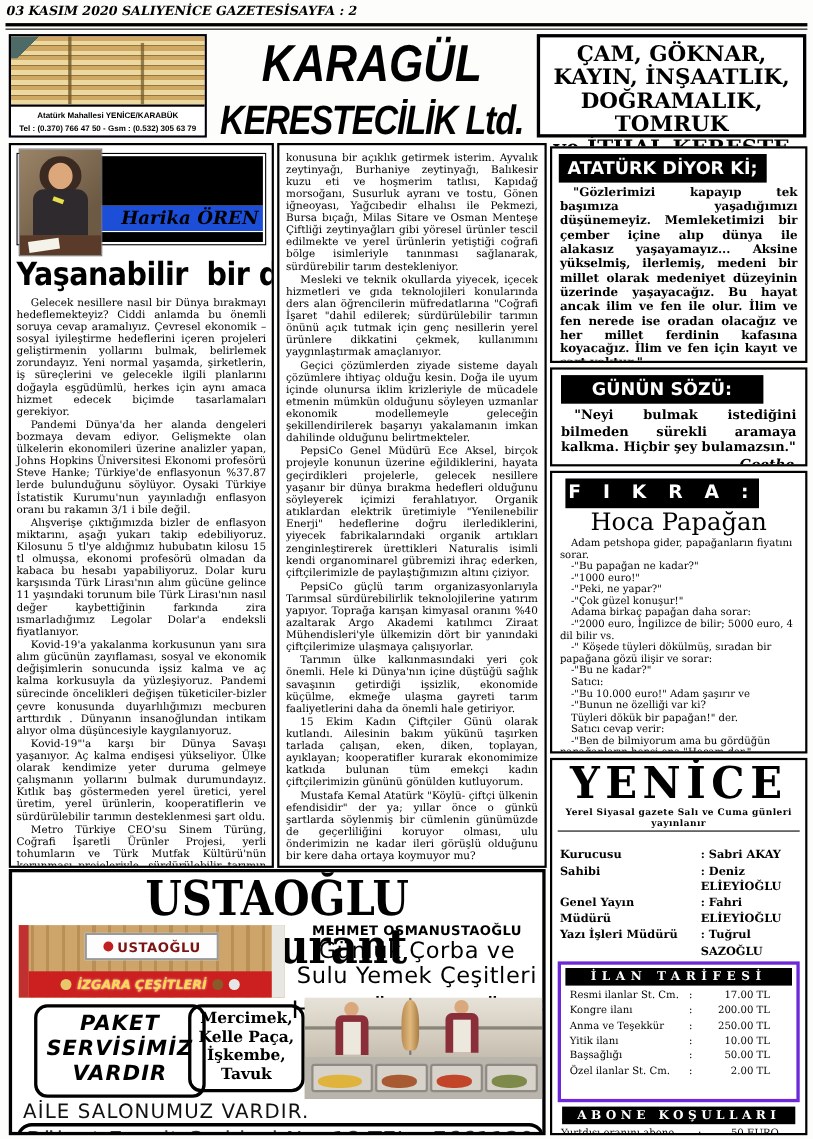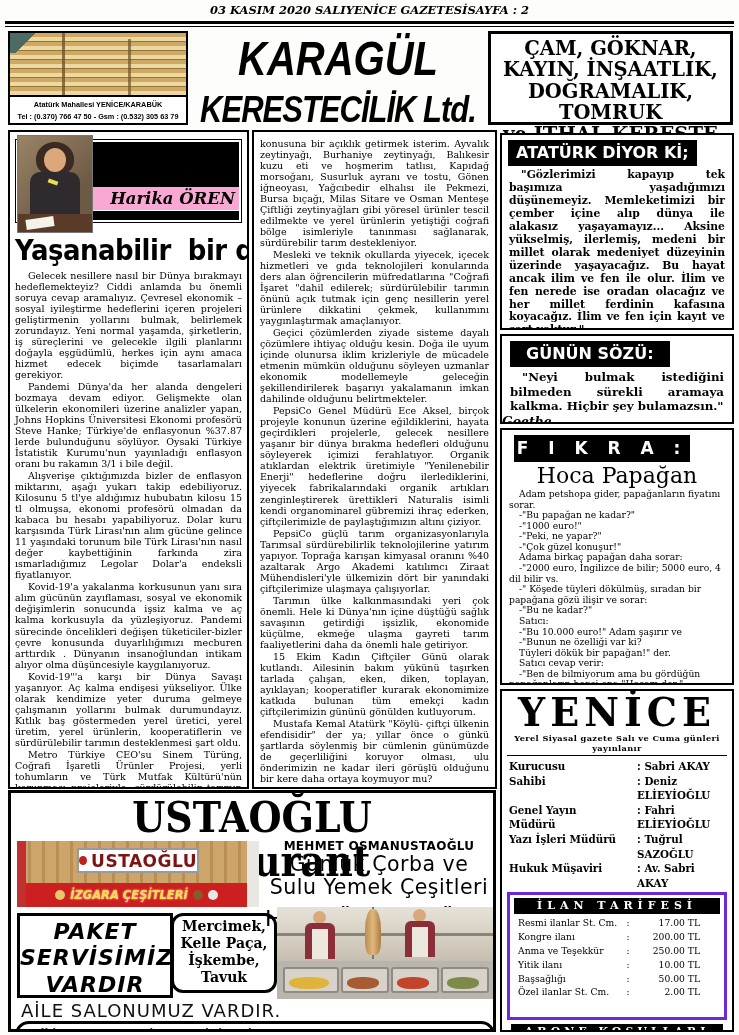--- a/index.html
+++ b/index.html
@@ -1,21 +1,21 @@
 <!DOCTYPE html>
 <html><head>
 <meta charset="utf-8">
 <style>
   html,body{margin:0;padding:0;}
   body{width:739px;height:1035px;position:relative;background:#fdfdfb;color:#000;
        font-family:"DejaVu Serif",serif;overflow:hidden;}
   .abs{position:absolute;box-sizing:border-box;}
 
   
-  .page-header{left:6px;right:6px;top:3px;display:flex;justify-content:center;
+  .page-header{left:6px;right:6px;top:3px;display:flex;justify-content:flex-start;
     font-weight:bold;font-style:italic;font-size:11.5px;}
   .rule-thick{left:5px;right:5px;top:21px;height:2.5px;background:#000;}
   .rule-thin{left:5px;right:5px;top:26px;height:1px;background:#000;}
 
   
   .ad-banner{left:8px;top:31px;width:725px;height:94px;display:flex;}
   .karagul-left{width:180px;height:94px;border:2px solid #000;box-sizing:border-box;
     background:#c4b5fd;display:flex;flex-direction:column;}
   .timber-photo{flex:1;position:relative;overflow:hidden;
     background:repeating-linear-gradient(0deg,#ecd9a2 0 4px,#cfa863 4px 8px,#96763a 8px 9px);}
@@ -40,21 +40,21 @@
     background:#fff;padding:6px 6px;overflow:hidden;}
   .body-text p{margin:0 0 1px;text-align:justify;font-size:9.5px;line-height:1.16;text-indent:13px;}
   .no-indent{text-indent:0 !important;}
 
   
   .author-block{position:relative;height:96px;margin-bottom:4px;}
   .author-banner{position:absolute;left:0;top:4px;right:0;bottom:8px;border:1.5px solid #000;
     padding:2px;display:flex;flex-direction:column;background:#fff;}
   .banner-black-top{flex:1;background:#000;}
   .banner-name{height:23px;display:flex;align-items:center;justify-content:flex-end;
-    font-weight:bold;font-style:italic;font-size:16.5px;padding-right:4px;background:#f9a8d4;}
+    font-weight:bold;font-style:italic;font-size:16.5px;padding-right:4px;background:#1d4ed8;}
   .banner-black-bottom{height:9px;background:#000;margin-top:1px;}
   .author-photo{position:absolute;left:2px;top:0;width:74px;height:96px;z-index:2;
     border:1px solid #777;background:linear-gradient(135deg,#9a8468,#6d5a44 70%);overflow:hidden;}
   .ap-hair{position:absolute;left:18px;top:6px;width:38px;height:34px;border-radius:50% 50% 45% 45%;background:#3a2a22;}
   .ap-face{position:absolute;left:26px;top:12px;width:22px;height:24px;border-radius:50%;background:#dca87b;}
   .ap-body{position:absolute;left:12px;top:36px;width:50px;height:42px;border-radius:10px 10px 0 0;background:#2e2a2e;}
   .ap-desk{position:absolute;left:0;bottom:0;width:100%;height:18px;background:#5a3a28;}
   .ap-paper{position:absolute;left:8px;bottom:4px;width:28px;height:10px;background:#f5f2ea;transform:rotate(-8deg);}
   .ap-pen{position:absolute;left:30px;top:44px;width:10px;height:4px;background:#e7e04a;transform:rotate(20deg);}
 
@@ -66,33 +66,33 @@
   .rbox{left:500px;width:234px;border:2px solid #000;background:#fff;overflow:hidden;}
   .box-ataturk{top:133px;height:197px;}
   .box-gunun{top:334px;height:90px;}
   .box-fikra{top:428px;height:257px;}
   .box-yenice{top:689px;height:343px;display:flex;flex-direction:column;}
 
   .black-bar{background:#000;color:#fff;font-family:"DejaVu Sans",sans-serif;font-weight:bold;}
   .ataturk-header{display:inline-block;font-size:16px;padding:3px 8px 4px;margin:5px 0 3px 6px;}
   .quote-body{font-weight:bold;font-size:10.8px;line-height:1.2;text-align:justify;
     padding:0 7px;text-indent:12px;margin:0;}
-  .gunun-header{display:inline-block;font-size:16px;padding:3px 16px 4px;margin:5px 0 3px 8px;}
+  .gunun-header{display:inline-block;font-size:16px;padding:3px 28px 4px;margin:5px 0 3px 8px;}
   .gunun-body{font-weight:bold;font-size:11.8px;line-height:1.25;text-align:justify;padding:0 8px;text-indent:12px;margin:0;}
-  .gunun-attr{font-style:italic;font-weight:bold;font-size:12.5px;padding-right:10px;margin:0;}
+  .gunun-attr{text-align:right;font-style:italic;font-weight:bold;font-size:12.5px;padding-right:10px;margin:0;}
 
   .fikra-header{font-size:17px;letter-spacing:7px;text-align:center;padding:3px 0 4px;margin:5px 42px 1px 12px;}
   .fikra-title{text-align:center;font-size:22px;font-weight:normal;margin:0 0 1px;}
   .fikra-lines p{margin:0;font-size:9.2px;line-height:1.15;text-indent:10px;padding:0 7px;}
 
   
   .yenice-title{text-align:center;font-weight:bold;font-size:38px;line-height:1.0;
     letter-spacing:5px;margin-top:1px;transform:scaleY(1.05);transform-origin:top;}
   .yenice-subtitle{text-align:center;font-weight:bold;font-size:8.2px;letter-spacing:0.4px;
-    border-bottom:1px solid #000;padding:3px 0 2px;margin:0 5px 3px;}
+    border-bottom:1px solid #000;padding:3px 0 2px;margin:0 5px 14px;}
   .staff-row{display:flex;font-weight:bold;font-size:10.3px;line-height:1.42;padding:0 7px;gap:20px;}
   .staff-label{width:108px;}
   .staff-value{flex:1;}
   .ilan-box{border:3px solid #6d28d9;margin:2px 5px 2px;padding-bottom:18px;}
   .ilan-header{font-family:"DejaVu Serif",serif;font-weight:bold;text-align:center;
     font-size:11px;letter-spacing:5px;padding:1px 0 2px;margin:3px 4px 2px;}
   .ilan-row{display:flex;font-size:9.2px;line-height:1.5;padding:0 8px;}
   .ilan-label{flex:1;}
   .ilan-colon{width:20px;text-align:center;}
   .ilan-price{width:62px;text-align:right;padding-right:16px;}
@@ -105,35 +105,35 @@
   .ustaoglu{left:8px;top:790px;width:488px;height:242px;border:3px solid #000;background:#fff;overflow:hidden;}
   .usta-title{text-align:center;font-weight:bold;font-size:38px;line-height:1.0;
     letter-spacing:0px;margin-top:2px;transform:scaleY(1.15);transform-origin:top;}
   .storefront{position:absolute;left:6px;top:48px;width:242px;height:66px;overflow:hidden;
     background:repeating-linear-gradient(90deg,#cda56b 0 11px,#b98f55 11px 14px);}
   .sf-redstrip{position:absolute;left:0;top:0;width:9px;height:100%;background:#c03030;}
   .sf-whitecol{position:absolute;right:0;top:0;width:12px;height:100%;background:#e9e7e2;}
   .sf-sign{position:absolute;left:60px;top:7px;width:118px;height:21px;background:#fdfdfd;
     border:2px solid #9a9a9a;display:flex;align-items:center;justify-content:center;gap:4px;}
   .sf-chef{width:9px;height:9px;border-radius:50%;background:#c02020;}
-  .sf-sign-text{font-family:"DejaVu Sans",sans-serif;font-weight:bold;font-size:17px;color:#7c1414;letter-spacing:0.5px;}
+  .sf-sign-text{font-family:"DejaVu Sans",sans-serif;font-weight:bold;font-size:12px;color:#7c1414;letter-spacing:0.5px;}
   .sf-banner{position:absolute;left:9px;right:12px;bottom:0;height:24px;background:#cc2020;
     display:flex;align-items:center;justify-content:center;gap:5px;}
   .sf-banner-text{font-family:"DejaVu Sans",sans-serif;font-weight:bold;font-style:italic;
     font-size:11.5px;color:#ffd94a;text-shadow:0 0 2px #fff;}
   .sf-dot{width:10px;height:10px;border-radius:50%;}
   .sf-dot.d1{background:#e8c86a;} .sf-dot.d2{background:#8a5a2a;} .sf-dot.d3{background:#e6e6e6;}
   .usta-right{position:absolute;left:254px;top:46px;width:228px;text-align:center;
     font-family:"DejaVu Sans",sans-serif;}
   .usta-owner{font-weight:bold;font-size:12px;letter-spacing:0.3px;}
   .usta-soup{font-size:20.5px;line-height:1.12;letter-spacing:0.5px;}
   .usta-doner{font-size:22px;margin-top:7px;letter-spacing:0.5px;white-space:pre;}
-  .paket-box{position:absolute;left:6px;top:120px;width:150px;height:76px;border:3px solid #000;
-    border-radius:0;text-align:center;font-family:"DejaVu Sans",sans-serif;font-weight:bold;
-    font-style:italic;font-size:22px;line-height:1.2;padding-top:3px;letter-spacing:1px;}
+  .paket-box{position:absolute;left:20px;top:120px;width:150px;height:76px;border:3px solid #000;
+    border-radius:12px;text-align:center;font-family:"DejaVu Sans",sans-serif;font-weight:bold;
+    font-style:italic;font-size:19px;line-height:1.2;padding-top:3px;letter-spacing:1px;}
   .menu-box{position:absolute;left:160px;top:120px;width:100px;height:72px;border:3px solid #000;
     border-radius:12px;text-align:center;font-weight:bold;font-size:14px;line-height:1.22;padding-top:2px;}
   .kitchen{position:absolute;left:266px;top:114px;width:216px;height:92px;overflow:hidden;
     background:linear-gradient(180deg,#e7e2d8 0%,#cfc8ba 45%,#a99f90 100%);}
   .kt-frame{position:absolute;left:0;top:26px;width:100%;height:3px;background:#8a8378;}
   .kt-cook1{position:absolute;left:28px;top:4px;width:30px;height:50px;}
   .kt-cook2{position:absolute;left:128px;top:2px;width:32px;height:52px;}
   .kt-head{position:absolute;left:8px;top:0;width:13px;height:13px;border-radius:50%;background:#d9a87c;}
   .kt-body{position:absolute;left:0;top:12px;width:30px;height:36px;border-radius:6px 6px 0 0;background:#8a2f3a;}
   .kt-apron{position:absolute;left:7px;top:18px;width:16px;height:30px;background:#ece8de;}
@@ -273,24 +273,20 @@
     <span class="staff-value">: Deniz ELİEYİOĞLU</span>
   </div>
   <div class="staff-row">
     <span class="staff-label">Genel Yayın Müdürü</span>
     <span class="staff-value">: Fahri ELİEYİOĞLU</span>
   </div>
   <div class="staff-row">
     <span class="staff-label">Yazı İşleri Müdürü</span>
     <span class="staff-value">: Tuğrul SAZOĞLU</span>
   </div>
-  <div class="staff-row">
-    <span class="staff-label">Hukuk Müşaviri</span>
-    <span class="staff-value">: Av. Sabri AKAY</span>
-  </div>
 
   <div class="ilan-box">
     <div class="black-bar ilan-header">İLAN TARİFESİ</div>
     <div class="ilan-row">
       <span class="ilan-label">Resmi ilanlar St. Cm.</span>
       <span class="ilan-colon">:</span>
       <span class="ilan-price">17.00 TL</span>
     </div>
     <div class="ilan-row">
       <span class="ilan-label">Kongre ilanı</span>

